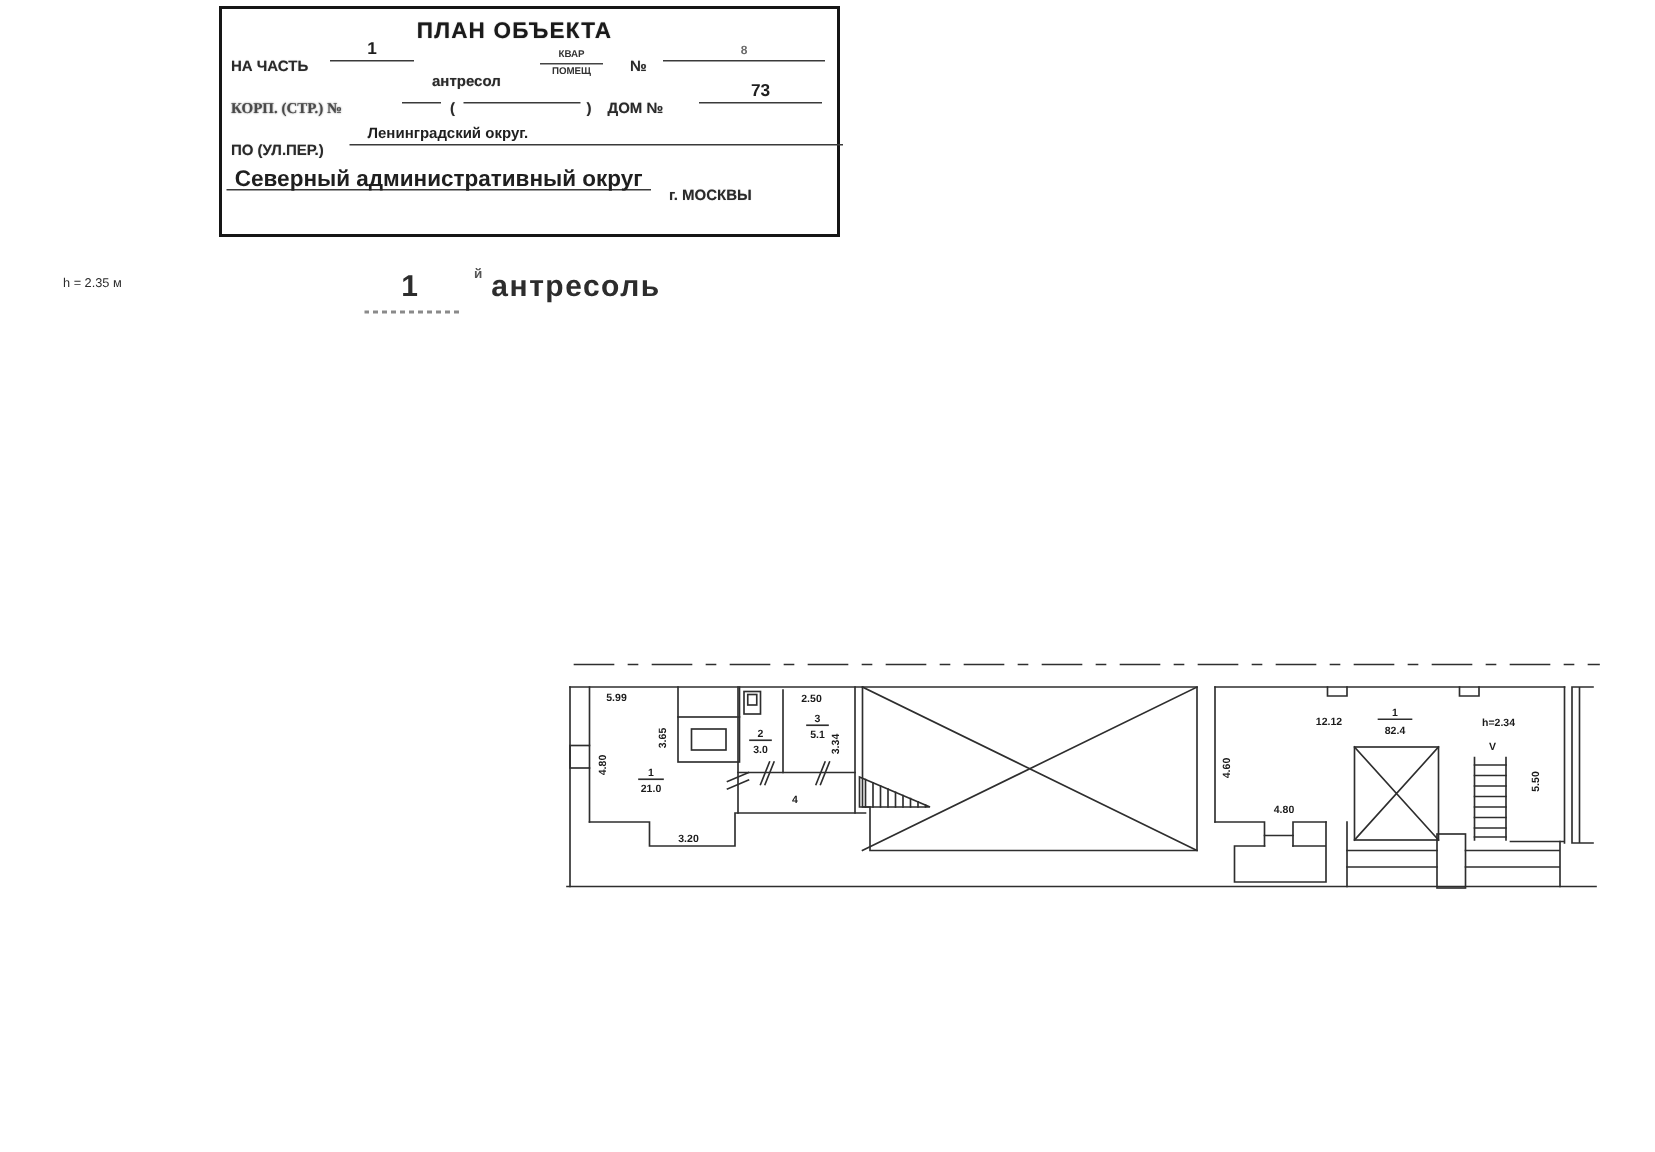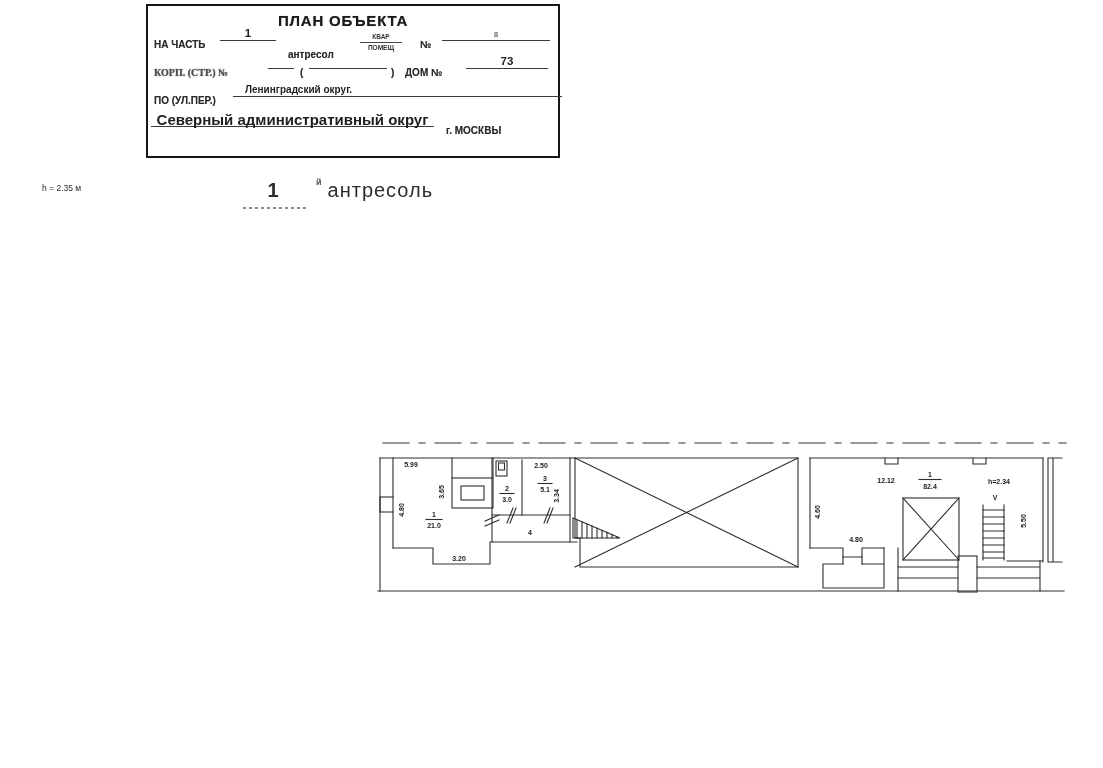--- a/index.html
+++ b/index.html
@@ -37,21 +37,21 @@
   
   .h-note{
     position:absolute;left:8px;top:183px;font-size:8.5px;font-weight:normal;color:#2b2b2b;margin-left:34px;
   }
   .heading{position:absolute;left:238px;top:177px;white-space:nowrap;color:#333;}
   .heading .num{
     display:inline-block;width:70px;text-align:center;
     font-size:20px;font-weight:bold;color:#2d2d2d;
   }
   .heading .sup{font-size:9px;font-weight:bold;vertical-align:12px;color:#555;padding:0 6px 0 8px;}
-  .heading .word{font-size:20px;font-weight:normal;letter-spacing:1px;color:#2d2d2d;}
+  .heading .word{font-size:20px;font-weight:bold;letter-spacing:1px;color:#2d2d2d;}
   .heading-underline{
     position:absolute;left:243px;top:207px;width:64px;height:2px;
     background:repeating-linear-gradient(90deg,#8a8a8a 0 3px,transparent 3px 6px);
   }
   
   svg.plan{position:absolute;left:0;top:0;}
   svg.plan path, svg.plan rect, svg.plan polygon, svg.plan line{
     fill:none;stroke:#2e2e2e;stroke-width:1.1;stroke-linecap:square;
   }
   svg.plan text{

